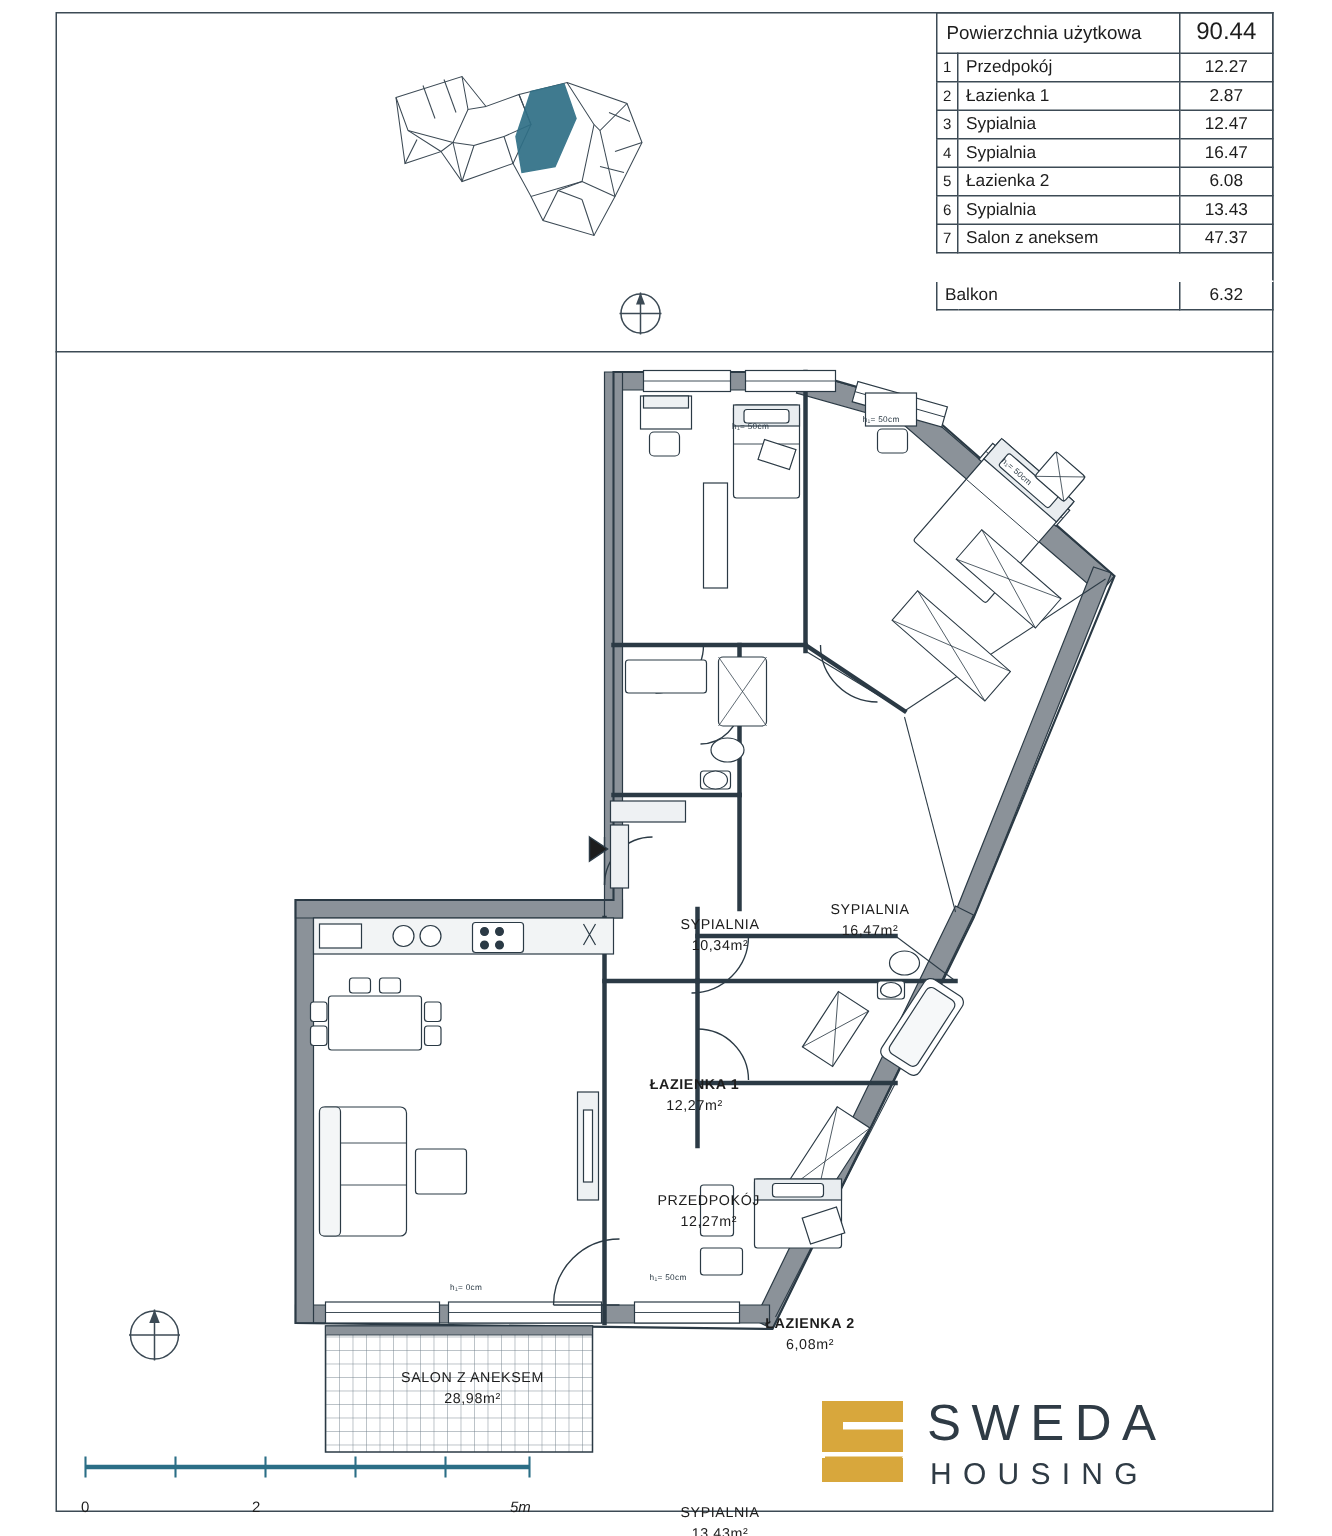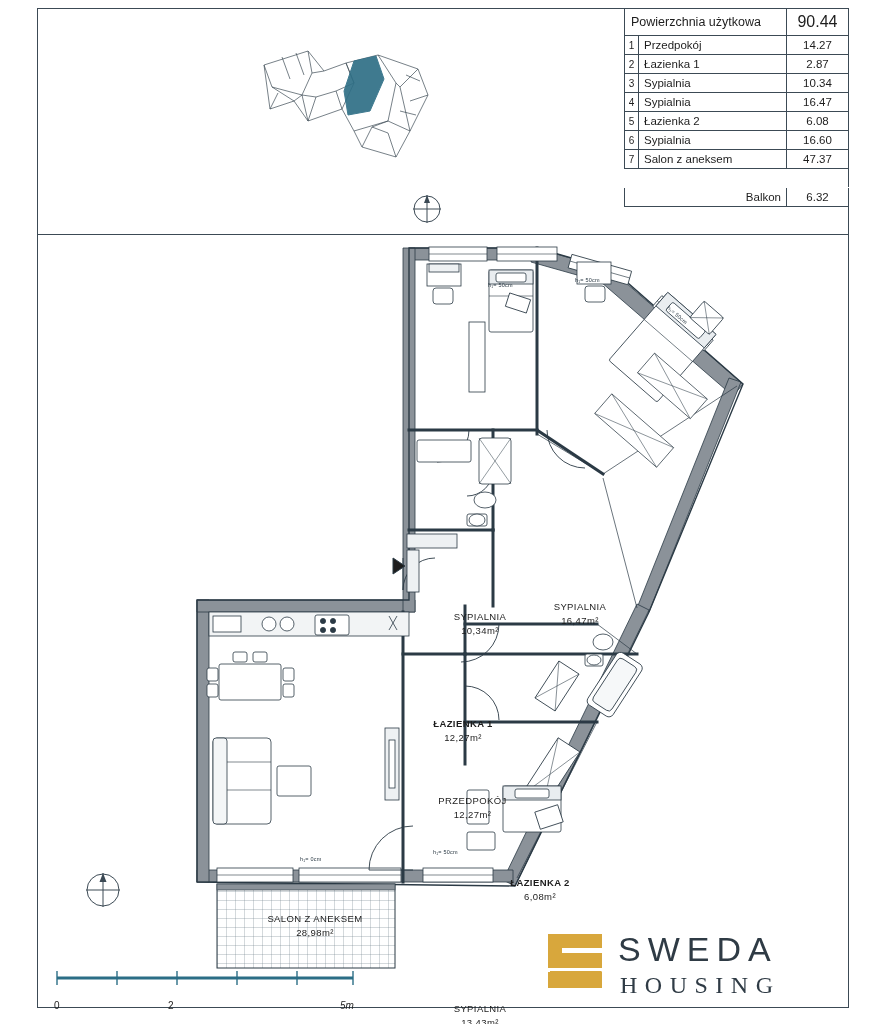--- a/index.html
+++ b/index.html
@@ -12,21 +12,21 @@
 
   
   .tbl{position:absolute;left:624px;top:8px;width:225px;border-collapse:collapse;font-size:11.5px;}
   .tbl td{border:1px solid #3c4a55;padding:3px 5px;height:18px;box-sizing:border-box;}
   .tbl .num{width:14px;text-align:center;font-size:10px;padding:3px 2px;border-right:1px solid #3c4a55;}
   .tbl .nm{text-align:left;}
   .tbl .val{width:62px;text-align:center;}
   .tbl .head-nm{font-size:12.5px;padding:6px 6px;}
   .tbl .head-val{font-size:16px;font-weight:400;text-align:center;}
   .tbl .blank td{border-left:1px solid #fff;border-right:1px solid #3c4a55;border-bottom:1px solid #fff;border-top:1px solid #3c4a55;height:14px;}
-  .tbl .balk .nm{text-align:right;}
+  .tbl .balk .nm{text-align:left;}
 
   
   .keyplan{position:absolute;left:250px;top:35px;width:210px;height:130px;}
   .keyplan svg{display:block;}
 
   
   .north{position:absolute;}
   .north svg{display:block;}
 
   
@@ -37,21 +37,21 @@
   .rlab{position:absolute;text-align:center;font-size:9.5px;letter-spacing:.4px;color:#1d1d1d;line-height:1.45;}
   .rlab .nm{display:block;}
   .rlab .ar{display:block;}
   .rlab.b .nm{font-weight:bold;}
   .tiny{position:absolute;font-size:5.5px;color:#2b3a45;letter-spacing:.2px;}
 
   
   .logo{position:absolute;left:546px;top:930px;width:270px;height:68px;}
   .logo .mark{position:absolute;left:0;top:2px;width:58px;height:58px;}
   .logo .wordmark{position:absolute;left:72px;top:0px;font-size:34px;letter-spacing:7px;color:#2f3b45;font-family:"Liberation Sans",sans-serif;}
-  .logo .sub{position:absolute;left:74px;top:42px;font-size:24px;letter-spacing:7.5px;color:#2f3b45;font-family:Liberation Serif, serif;}
+  .logo .sub{position:absolute;left:74px;top:42px;font-size:20px;letter-spacing:7.5px;color:#2f3b45;}
 
   
   .scale{position:absolute;left:55px;top:968px;width:300px;height:46px;}
   .scale svg{display:block;}
   .sclab{position:absolute;font-size:10px;color:#1d1d1d;}
 </style>
 </head>
 <body>
 
 <div id="sheet">
@@ -61,46 +61,46 @@
 
   <table class="tbl">
     <tbody>
       <tr>
         <td class="nm head-nm" colspan="2">Powierzchnia użytkowa</td>
         <td class="val head-val">90.44</td>
       </tr>
       <tr>
         <td class="num">1</td>
         <td class="nm">Przedpokój</td>
-        <td class="val">14.27</td>
+        <td class="val">12.27</td>
       </tr>
       <tr>
         <td class="num">2</td>
         <td class="nm">Łazienka 1</td>
         <td class="val">2.87</td>
       </tr>
       <tr>
         <td class="num">3</td>
         <td class="nm">Sypialnia</td>
-        <td class="val">10.34</td>
+        <td class="val">12.47</td>
       </tr>
       <tr>
         <td class="num">4</td>
         <td class="nm">Sypialnia</td>
         <td class="val">16.47</td>
       </tr>
       <tr>
         <td class="num">5</td>
         <td class="nm">Łazienka 2</td>
         <td class="val">6.08</td>
       </tr>
       <tr>
         <td class="num">6</td>
         <td class="nm">Sypialnia</td>
-        <td class="val">16.60</td>
+        <td class="val">13.43</td>
       </tr>
       <tr>
         <td class="num">7</td>
         <td class="nm">Salon z aneksem</td>
         <td class="val">47.37</td>
       </tr>
       <tr class="blank">
         <td colspan="3">&nbsp;</td>
       </tr>
       <tr class="balk">

